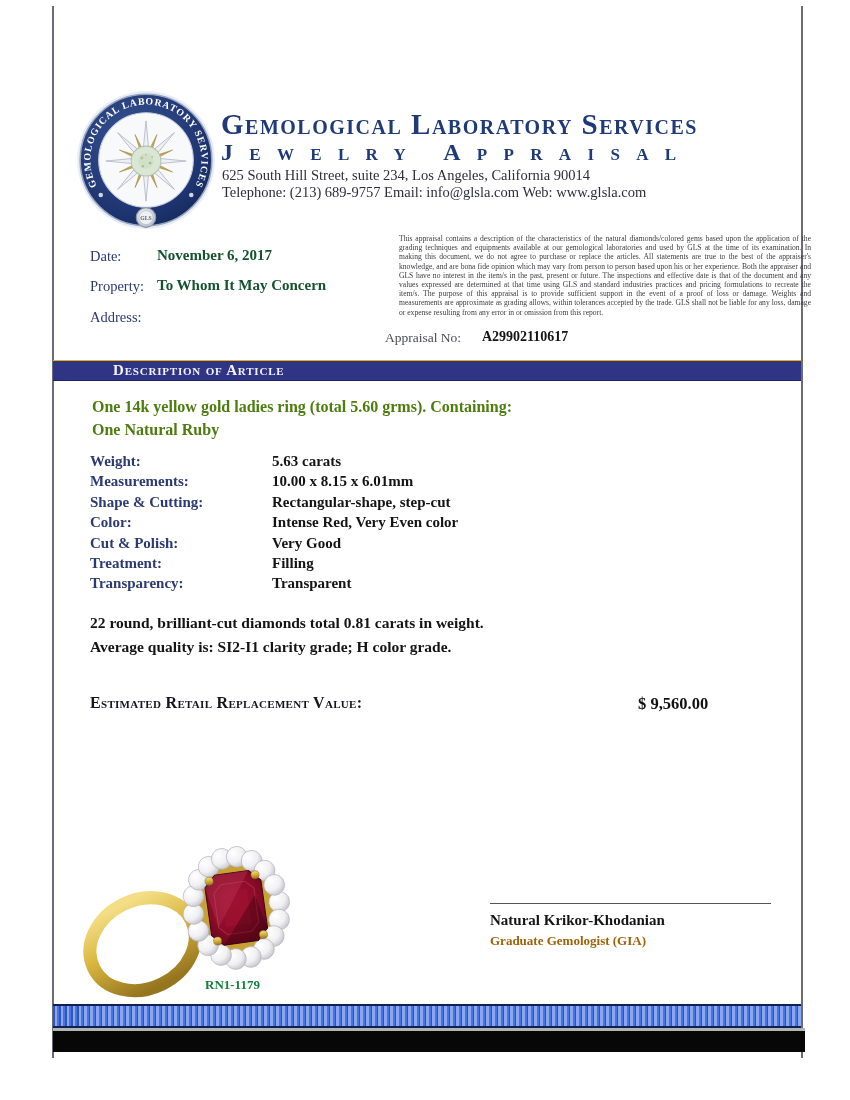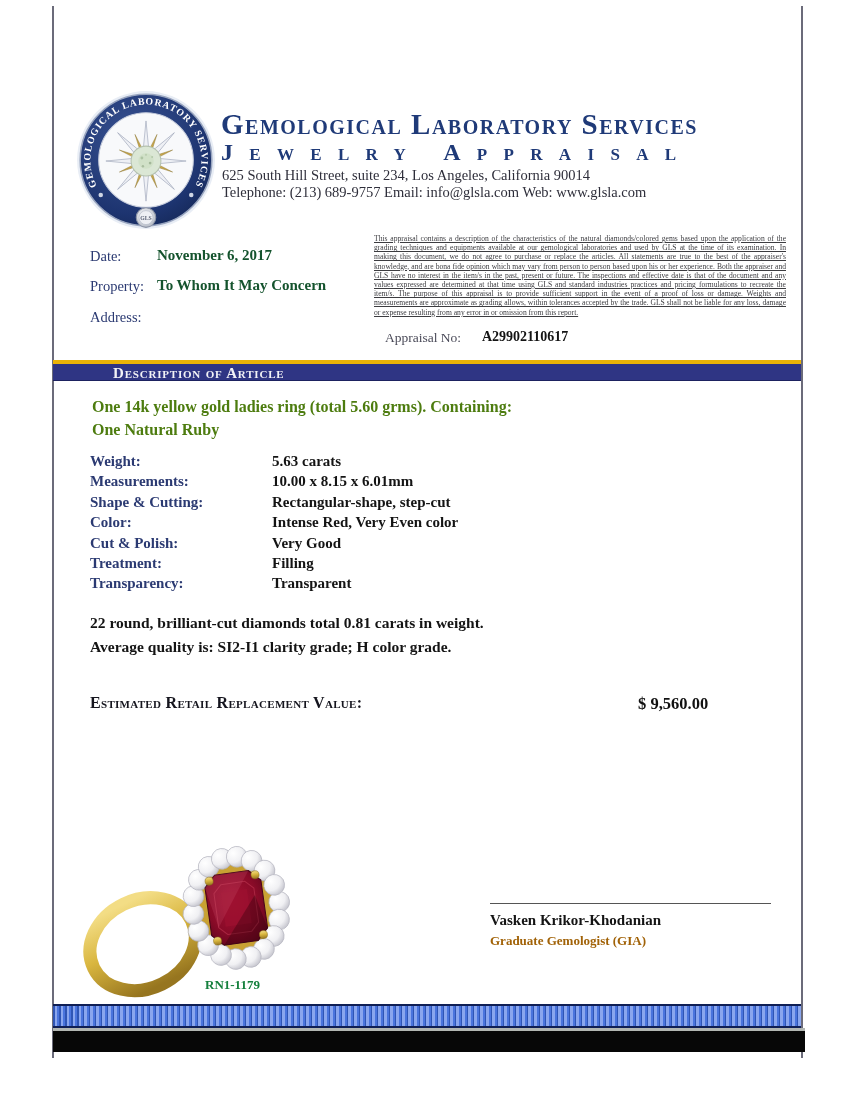--- a/index.html
+++ b/index.html
@@ -17,28 +17,28 @@
               font-size:29px; letter-spacing:1.5px; color:#1f3a78; white-space:nowrap; }
   .doc-type { position:absolute; left:221px; top:139px; font-variant:small-caps; font-weight:bold;
               font-size:24px; letter-spacing:0.68em; color:#1f3a78; white-space:nowrap; }
   .addr-line { position:absolute; left:222px; top:167px; font-size:14.5px; color:#2e2e3a; white-space:nowrap; }
   .contact-line { position:absolute; left:222px; top:184px; font-size:14.5px; color:#2e2e3a; white-space:nowrap; }
 
   
   .meta-label { position:absolute; left:90px; font-size:14.5px; color:#2b3a72; }
   .meta-value { position:absolute; left:157px; font-size:15px; font-weight:bold; color:#14532d; white-space:nowrap; }
 
-  .disclaimer { position:absolute; left:374px; top:234px; width:412px; font-size:7.6px; line-height:9.2px;
-                color:#3c3c40; text-align:justify;text-decoration:underline; }
+  .disclaimer { position:absolute; left:399px; top:234px; width:412px; font-size:7.6px; line-height:9.2px;
+                color:#3c3c40; text-align:justify; }
   .appraisal-no-label { position:absolute; left:385px; top:330px; font-size:13.5px; color:#4a4a58; }
   .appraisal-no-value { position:absolute; left:482px; top:329px; font-size:14px; font-weight:bold; color:#141414; }
 
   
   .section-bar { position:absolute; left:53px; top:360px; width:748px; height:21px; background:#2f3584;
-                 border-top:4px solid #eab308; border-bottom:1px solid #1d2260; }
+                 border-top:1px solid #eab308; border-bottom:1px solid #1d2260; }
   .section-bar span { display:block; padding-left:60px; font-variant:small-caps; font-weight:bold;
                       font-size:15px; letter-spacing:0.8px; color:#f2f2f6; line-height:19px; }
 
   
   .intro { position:absolute; left:92px; top:395px; font-size:16px; font-weight:bold; color:#4d7c0f; line-height:23px; }
   .specs { position:absolute; left:90px; top:452px; }
   .spec-row { height:20.4px; white-space:nowrap; }
   .spec-label { display:inline-block; width:178px; font-size:15px; font-weight:bold; color:#2b3a72; }
   .spec-value { font-size:15px; font-weight:bold; color:#141414; }
   .diamonds { position:absolute; left:90px; top:611px; font-size:15.5px; font-weight:bold; color:#141414; line-height:24px; }
@@ -243,20 +243,20 @@
         <circle cx="-23" cy="-30" r="4"></circle>
           <circle cx="23" cy="-30" r="4"></circle>
         <circle cx="-23" cy="30" r="4"></circle>
           <circle cx="23" cy="30" r="4"></circle>
       </g>
     </g>
   </svg>
   <div class="item-ref">RN1-1179</div>
 
   <div class="sig-line"></div>
-  <div class="sig-name">Vasken Krikor-Khodanian</div>
+  <div class="sig-name">Natural Krikor-Khodanian</div>
   <div class="sig-title">Graduate Gemologist (GIA)</div>
 
   <div class="ribbon"></div>
   <div class="gray-strip"></div>
   <div class="black-band"></div>
 
 </div>
 
 </body></html>

